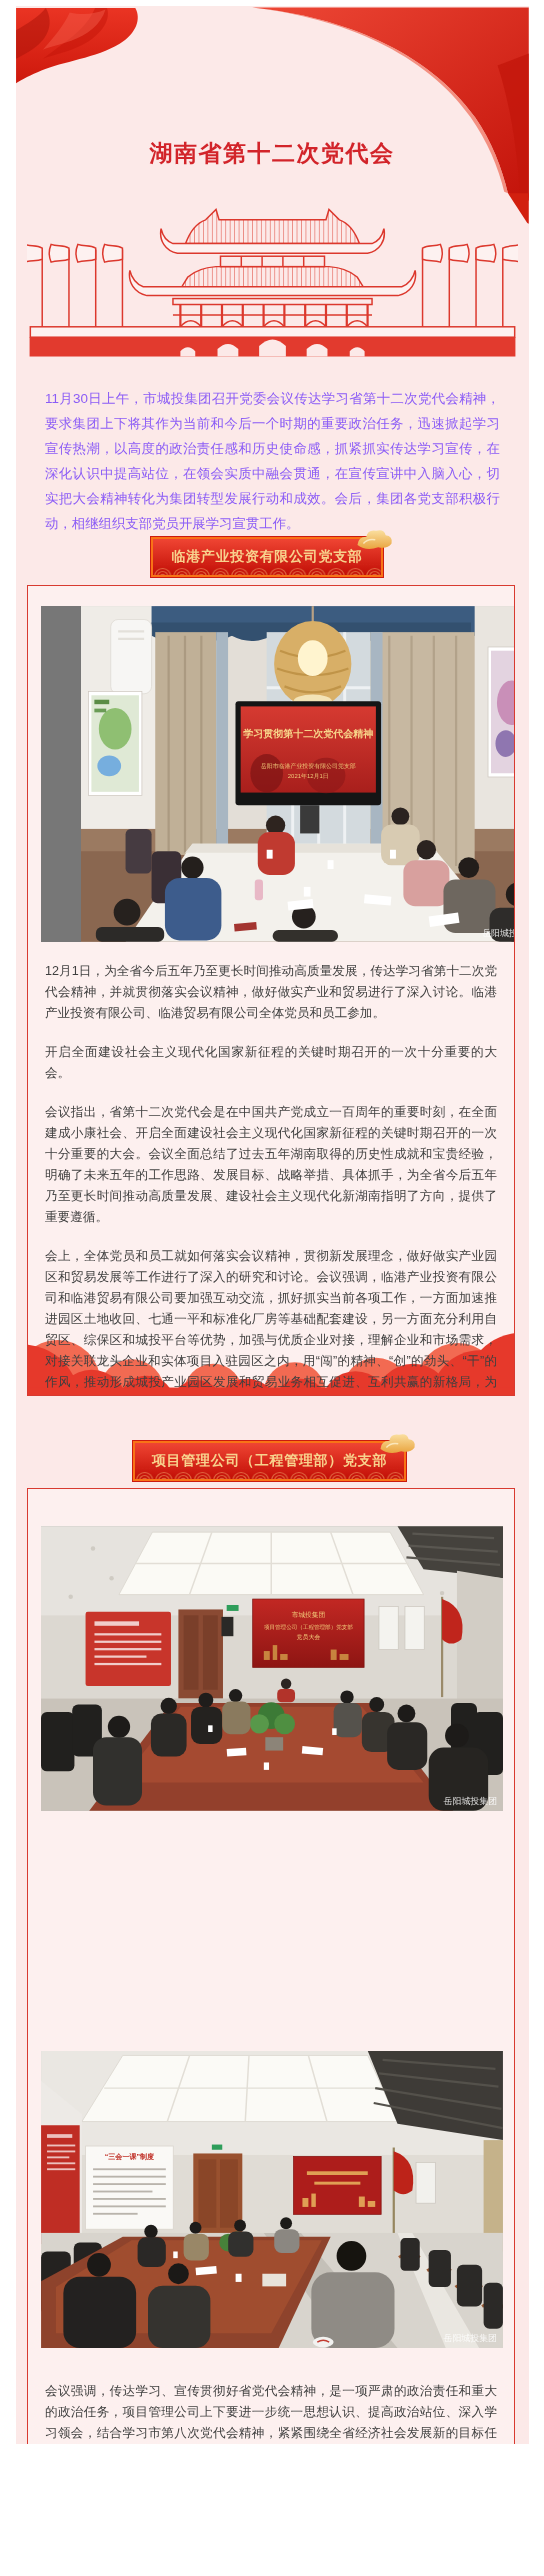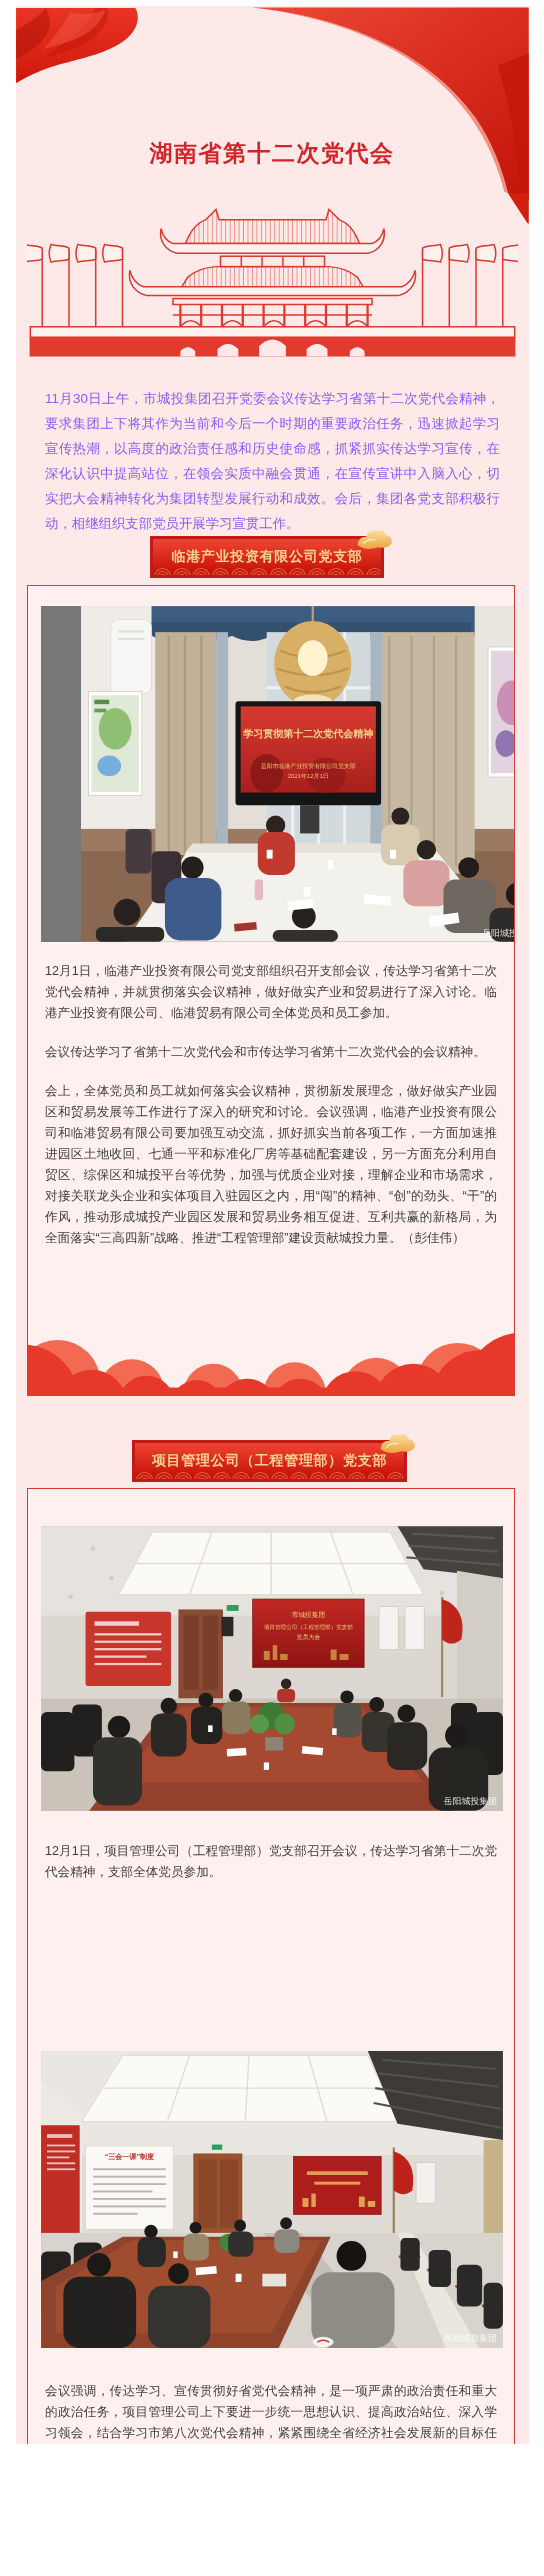--- a/index.html
+++ b/index.html
@@ -5,21 +5,21 @@
   html,body{margin:0;padding:0;background:#ffffff;}
   #page{position:relative;width:544px;height:2444px;background:#ffffff;overflow:hidden;
         font-family:"Liberation Sans","DejaVu Sans",sans-serif;}
   .col{position:absolute;left:15.6px;top:6px;width:513px;height:2544px;background:#fce9e8;overflow:hidden;}
   .deco{position:absolute;pointer-events:none;}
   .page-title{position:absolute;top:138px;left:0;width:544px;text-align:center;
               font-size:23px;font-weight:bold;color:#d2242a;letter-spacing:1.5px;}
   .gate{position:absolute;left:27px;top:202px;width:491px;height:156px;}
   .intro{position:absolute;top:386px;left:45px;width:455px;font-size:13.4px;line-height:25px;
          color:#8b5cf6;text-align:justify;}
-  .banner{position:absolute;height:42px;border:0.7px solid #cb1a10;padding:2.2px;box-sizing:border-box;background:#b91c1c;}
+  .banner{position:absolute;height:42px;border:0.7px solid #cb1a10;padding:2.2px;box-sizing:border-box;background:#f97316;}
   .banner-red{position:relative;height:100%;background:linear-gradient(180deg,#ef4533,#c20f06);
               display:flex;align-items:center;justify-content:center;overflow:hidden;}
   .banner-label{position:relative;z-index:1;font-size:14px;font-weight:bold;color:#f8d28d;letter-spacing:0.7px;white-space:nowrap;}
   .scallops{position:absolute;bottom:-0.7px;left:0;width:100%;height:12px;}
   .gold-cloud{position:absolute;top:-10.4px;right:-13.4px;width:40px;height:27px;z-index:2;}
   .section-box{position:absolute;left:27px;width:488px;border:1.1px solid #d83a30;background:#fdf0ef;box-sizing:border-box;overflow:hidden;}
   .photo{position:absolute;left:13.4px;width:462px;overflow:hidden;background:#777;}
   .photo svg{display:block;}
   .box-text{position:absolute;left:17px;right:17px;z-index:3;}
   .box-text p{margin:0 0 18px;font-size:12.6px;line-height:21px;color:#3f3f3f;text-align:justify;}
@@ -228,22 +228,23 @@
           <rect x="382" y="388" width="36" height="12" transform="rotate(5 382 388)"></rect>
           <rect x="468" y="418" width="40" height="14" transform="rotate(-8 468 418)"></rect>
         </g>
         <rect x="234" y="368" width="11" height="28" rx="4" fill="#e8b8c6"></rect>
         <rect x="206" y="428" width="30" height="10" fill="#a33530" transform="rotate(-5 206 428)"></rect>
         <text x="612" y="444" text-anchor="end" font-size="12" fill="#ffffff" opacity="0.85">岳阳城投集团</text>
       </svg>
     </div>
 
     <div class="box-text" style="top:375px;">
-      <p>12月1日，临港产业投资有限公司党支部组织召开支部会议，传达学习省第十二次党代会精神，并就贯彻落实会议精神，做好做实产业和贸易进行了深入讨论。临港产业投资有限公司、临港贸易有限公司全体党员和员工参加。</p>
-      <p>会议传达学习了省第十二次党代会和市传达学习省第十二次党代会的会议精神。</p>
+      <p>12月1日，为全省今后五年乃至更长时间推动高质量发展，传达学习省第十二次党代会精神，并就贯彻落实会议精神，做好做实产业和贸易进行了深入讨论。临港产业投资有限公司、临港贸易有限公司全体党员和员工参加。</p>
+      <p>开启全面建设社会主义现代化国家新征程的关键时期召开的一次十分重要的大会。</p>
+      <p>会议指出，省第十二次党代会是在中国共产党成立一百周年的重要时刻，在全面建成小康社会、开启全面建设社会主义现代化国家新征程的关键时期召开的一次十分重要的大会。会议全面总结了过去五年湖南取得的历史性成就和宝贵经验，明确了未来五年的工作思路、发展目标、战略举措、具体抓手，为全省今后五年乃至更长时间推动高质量发展、建设社会主义现代化新湖南指明了方向，提供了重要遵循。</p>
       <p>会上，全体党员和员工就如何落实会议精神，贯彻新发展理念，做好做实产业园区和贸易发展等工作进行了深入的研究和讨论。会议强调，临港产业投资有限公司和临港贸易有限公司要加强互动交流，抓好抓实当前各项工作，一方面加速推进园区土地收回、七通一平和标准化厂房等基础配套建设，另一方面充分利用自贸区、综保区和城投平台等优势，加强与优质企业对接，理解企业和市场需求，对接关联龙头企业和实体项目入驻园区之内，用“闯”的精神、“创”的劲头、“干”的作风，推动形成城投产业园区发展和贸易业务相互促进、互利共赢的新格局，为全面落实“三高四新”战略、推进“工程管理部”建设贡献城投力量。（彭佳伟）</p>
     </div>
 
     <svg class="cloud-strip" viewBox="0 0 656 86" preserveAspectRatio="none">
       <g fill="#f26a52">
         <circle cx="40" cy="70" r="58"></circle>
           <circle cx="140" cy="82" r="44"></circle>
           <circle cx="250" cy="84" r="40"></circle>
         <circle cx="360" cy="84" r="42"></circle>
           <circle cx="470" cy="82" r="46"></circle>
@@ -363,21 +364,20 @@
           <rect x="352" y="296" width="28" height="10" transform="rotate(5 352 296)"></rect>
           <rect x="225" y="268" width="6" height="9"></rect>
             <rect x="392" y="272" width="6" height="9"></rect>
             <rect x="300" y="318" width="7" height="10"></rect>
         </g>
         <text x="614" y="374" text-anchor="end" font-size="12" fill="#ffffff" opacity="0.85">岳阳城投集团</text>
       </svg>
     </div>
 
     <div class="box-text" style="top:352px;">
-      <p>12月1日，项目管理公司（工程管理部）党支部召开会议，传达学习省第十二次党代会精神，支部全体党员参加。</p>
     </div>
 
     <div class="photo" style="top:562px;height:297px;">
       <svg viewBox="0 0 622 400" width="462" height="297">
         <rect width="622" height="400" fill="#e0dcd5"></rect>
         <rect x="0" y="0" width="622" height="140" fill="#eae7e2"></rect>
         <polygon points="110,6 440,6 480,95 55,95" fill="#fbfaf6" stroke="#d8d4cc"></polygon>
         <path d="M200,6 L170,95 M280,6 L275,95 M360,6 L385,95 M85,50 H462" stroke="#e2ded6" stroke-width="2" fill="none"></path>
         <polygon points="440,0 622,0 622,120 480,98" fill="#3e3b37"></polygon>
         <path d="M460,12 L612,24 M455,30 L616,48 M450,50 L620,78 M448,70 L622,104" stroke="#54514b" stroke-width="3" fill="none"></path>

